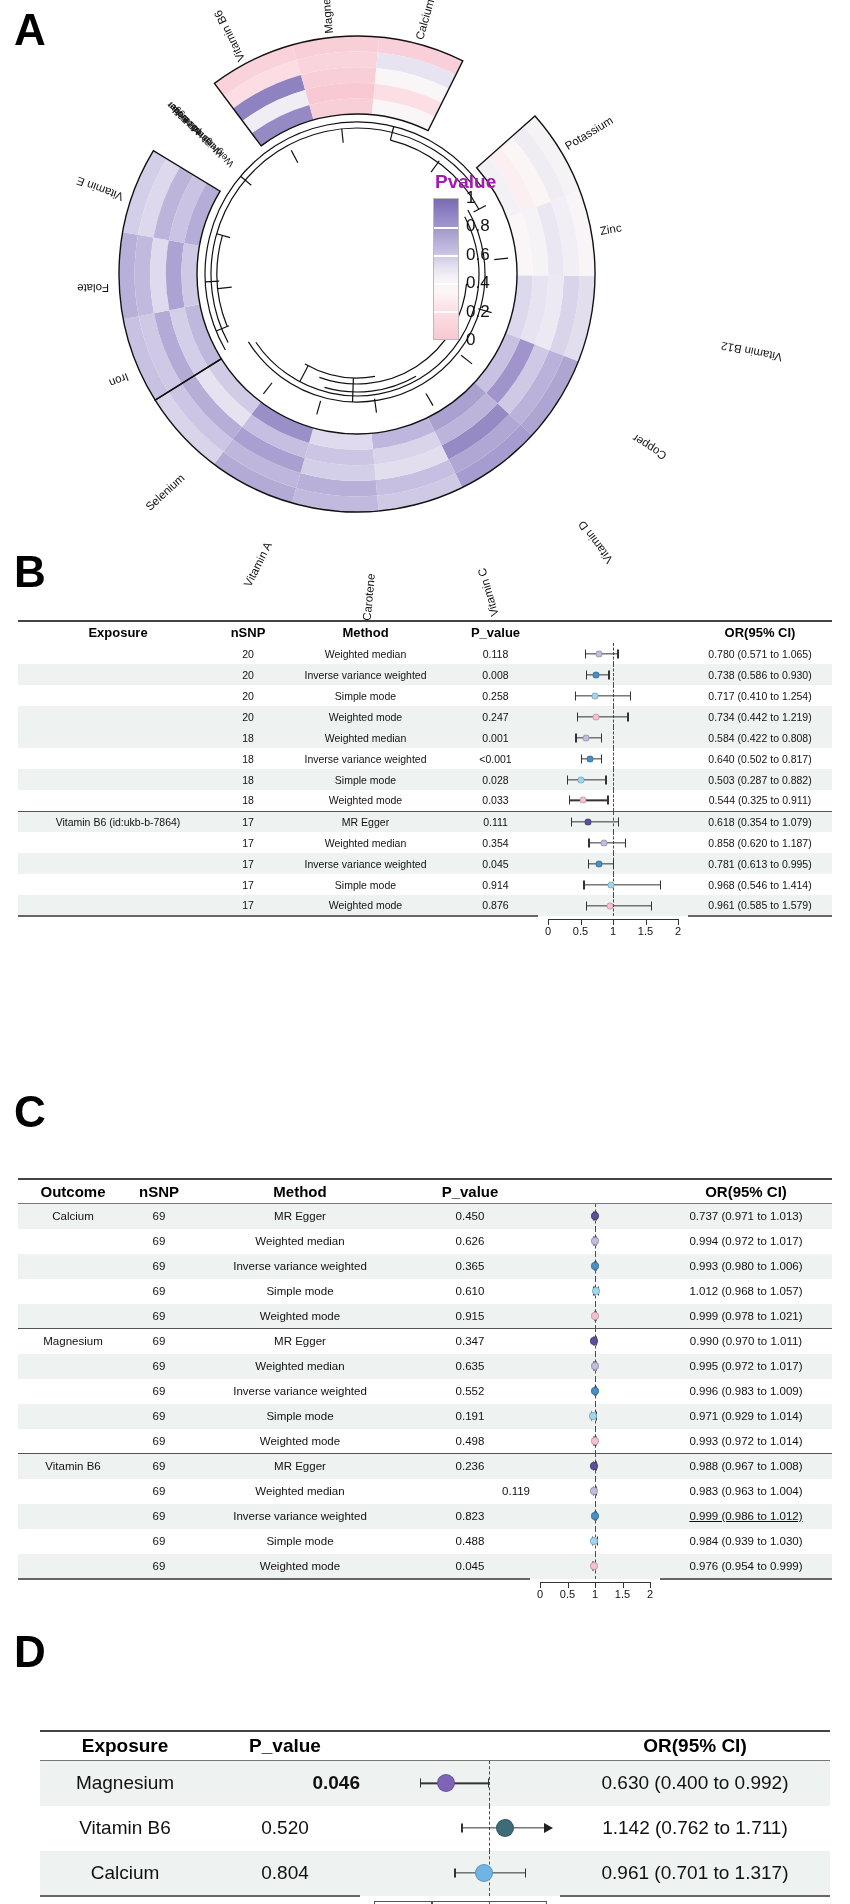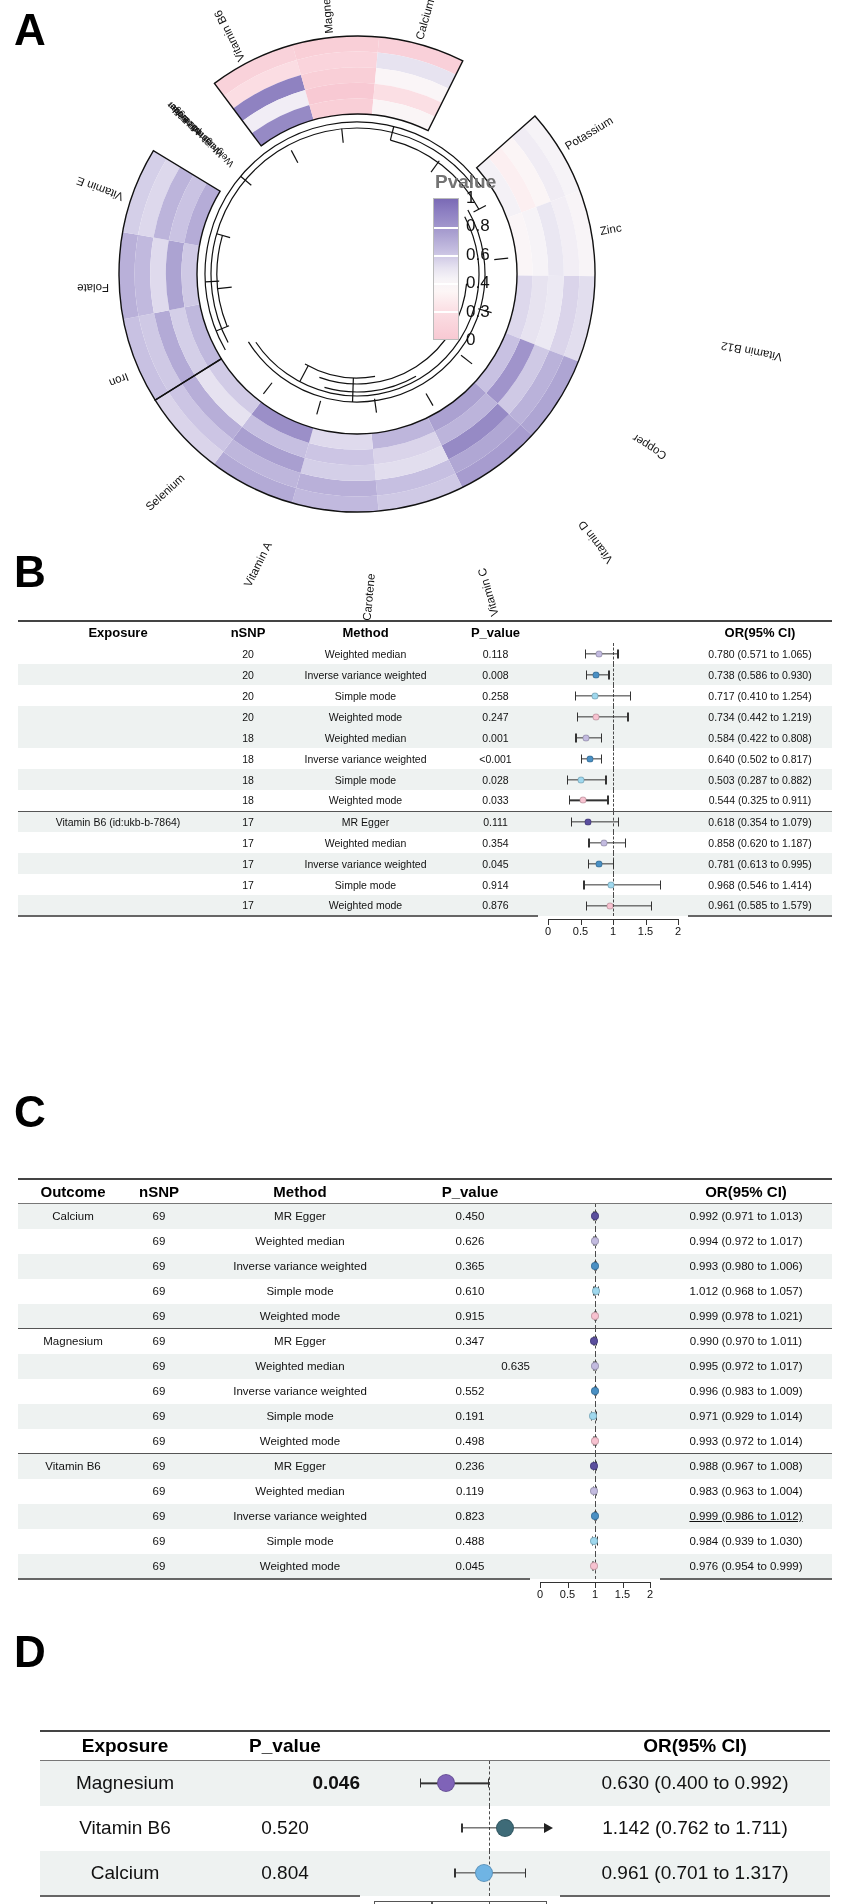--- a/index.html
+++ b/index.html
@@ -24,21 +24,21 @@
   }
 
   
   #panelA { position: absolute; left: 0; top: 0; width: 850px; height: 540px; }
   #panelA .letter { left: 14px; top: 8px; }
   #circ-wrap { position: absolute; left: 95px; top: 6px; width: 560px; height: 530px; }
   .legend-box {
     position: absolute; left: 338px; top: 165px; width: 135px; height: 175px;
   }
   .legend-title {
-    font-size: 19px; font-weight: bold; color: #737373;
+    font-size: 19px; font-weight: bold; color: #a21caf;
     margin: 0 0 5px 2px; font-family: "Liberation Sans", sans-serif;
   }
   .legend-body { display: flex; align-items: stretch; height: 142px; }
   .legend-bar {
     width: 26px; height: 142px;
     background: linear-gradient(to bottom,
       #7a6ab5 0%, #8d7fc2 9%, #a99fd0 24%, #c8c1e2 38%,
       #e6e2f0 49%, #f6f3f7 57%, #fdf6f6 66%,
       #fbdfe4 80%, #f8c9d3 100%);
     border: 0.6px solid #bbb;
@@ -304,21 +304,21 @@
             <div class="tick" style="top:20%"></div>
             <div class="tick" style="top:40%"></div>
             <div class="tick" style="top:60%"></div>
             <div class="tick" style="top:80%"></div>
           </div>
           <div class="legend-labels" id="legendLabels">
               <span style="top: 0%;">1</span>
               <span style="top: 20%;">0.8</span>
               <span style="top: 40%;">0.6</span>
               <span style="top: 60%;">0.4</span>
-              <span style="top: 80%;">0.3</span>
+              <span style="top: 80%;">0.2</span>
               <span style="top: 100%;">0</span>
             </div>
         </div>
       </div>
     </div>
   </div>
 
   <div id="panelB">
     <div class="panel-letter letter">B</div>
     <table class="ftable" id="tableB" style="border-top: 0px;">
@@ -588,21 +588,21 @@
             <td class="cell-c" style="width: 120px;">0.450</td>
             <td class="forest-cell" style="width: 130px;">
               <div class="fplot">
                 <div class="vline" style="left: 65px;"></div>
                 <div class="ci" style="left: 63.405px; width: 2.31px;"></div>
                 <div class="cap" style="left: 63.405px;"></div>
                 <div class="cap" style="left: 65.715px;"></div>
                 <div class="dot" style="left: 64.56px; width: 8px; height: 8px; background: rgb(91, 79, 158);"></div>
               </div>
             </td>
-            <td class="cell-c" style="width: 172px;">0.992 (0.971 to 1.013)</td>
+            <td class="cell-c" style="width: 172px;">0.737 (0.971 to 1.013)</td>
           </tr>
           <tr class="rowplain">
             <td class="cell-c" style="width: 110px;"></td>
             <td class="cell-c" style="width: 62px;">69</td>
             <td class="cell-c" style="width: 220px;">Weighted median</td>
             <td class="cell-c" style="width: 120px;">0.626</td>
             <td class="forest-cell" style="width: 130px;">
               <div class="fplot">
                 <div class="vline" style="left: 65px;"></div>
                 <div class="ci" style="left: 63.46px; width: 2.475px;"></div>
@@ -674,21 +674,21 @@
                 <div class="cap" style="left: 65.605px;"></div>
                 <div class="dot" style="left: 64.45px; width: 8px; height: 8px; background: rgb(91, 79, 158);"></div>
               </div>
             </td>
             <td class="cell-c" style="width: 172px;">0.990 (0.970 to 1.011)</td>
           </tr>
           <tr class="rowband">
             <td class="cell-c" style="width: 110px;"></td>
             <td class="cell-c" style="width: 62px;">69</td>
             <td class="cell-c" style="width: 220px;">Weighted median</td>
-            <td class="cell-c" style="width: 120px; text-align: right;">0.635</td>
+            <td class="cell-c" style="width: 120px;">0.635</td>
             <td class="forest-cell" style="width: 130px;">
               <div class="fplot">
                 <div class="vline" style="left: 65px;"></div>
                 <div class="ci" style="left: 63.46px; width: 2.475px;"></div>
                 <div class="cap" style="left: 63.46px;"></div>
                 <div class="cap" style="left: 65.935px;"></div>
                 <div class="dot" style="left: 64.725px; width: 8px; height: 8px; background: rgb(195, 187, 224);"></div>
               </div>
             </td>
             <td class="cell-c" style="width: 172px;">0.995 (0.972 to 1.017)</td>
@@ -754,21 +754,21 @@
                 <div class="cap" style="left: 65.44px;"></div>
                 <div class="dot" style="left: 64.34px; width: 8px; height: 8px; background: rgb(91, 79, 158);"></div>
               </div>
             </td>
             <td class="cell-c" style="width: 172px;">0.988 (0.967 to 1.008)</td>
           </tr>
           <tr class="rowplain">
             <td class="cell-c" style="width: 110px;"></td>
             <td class="cell-c" style="width: 62px;">69</td>
             <td class="cell-c" style="width: 220px;">Weighted median</td>
-            <td class="cell-c" style="width: 120px;">0.119</td>
+            <td class="cell-c" style="width: 120px; text-align: right;">0.119</td>
             <td class="forest-cell" style="width: 130px;">
               <div class="fplot">
                 <div class="vline" style="left: 65px;"></div>
                 <div class="ci" style="left: 62.965px; width: 2.255px;"></div>
                 <div class="cap" style="left: 62.965px;"></div>
                 <div class="cap" style="left: 65.22px;"></div>
                 <div class="dot" style="left: 64.065px; width: 8px; height: 8px; background: rgb(195, 187, 224);"></div>
               </div>
             </td>
             <td class="cell-c" style="width: 172px;">0.983 (0.963 to 1.004)</td>

